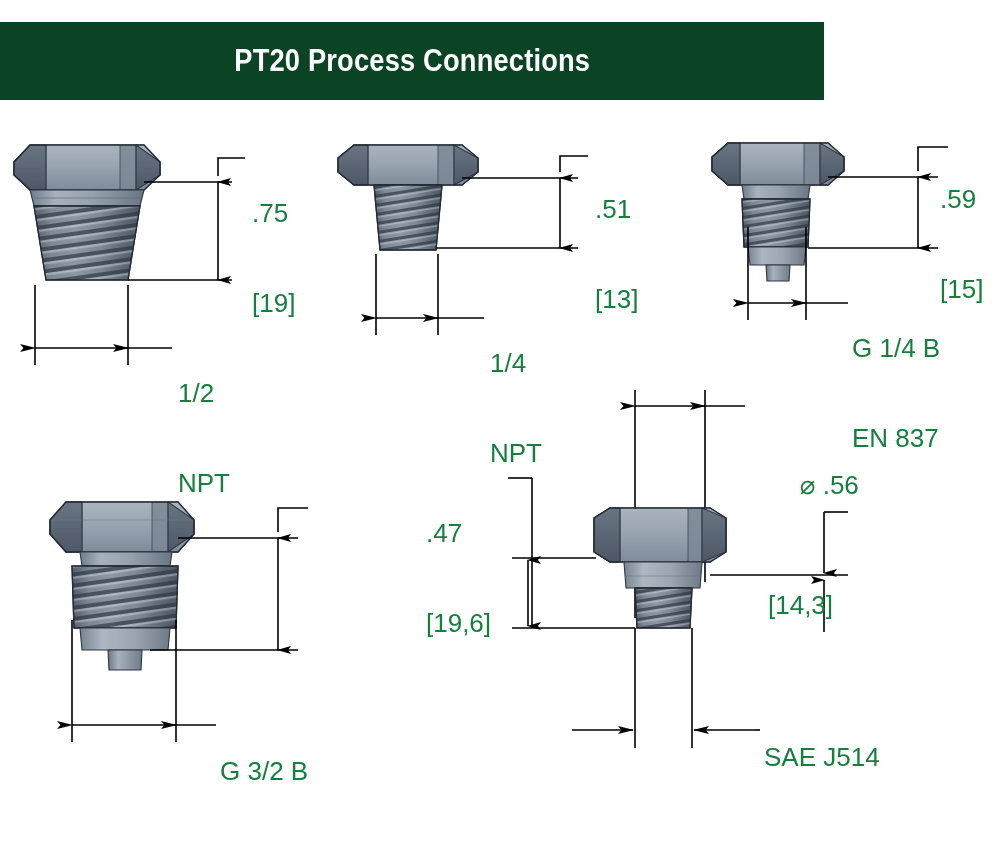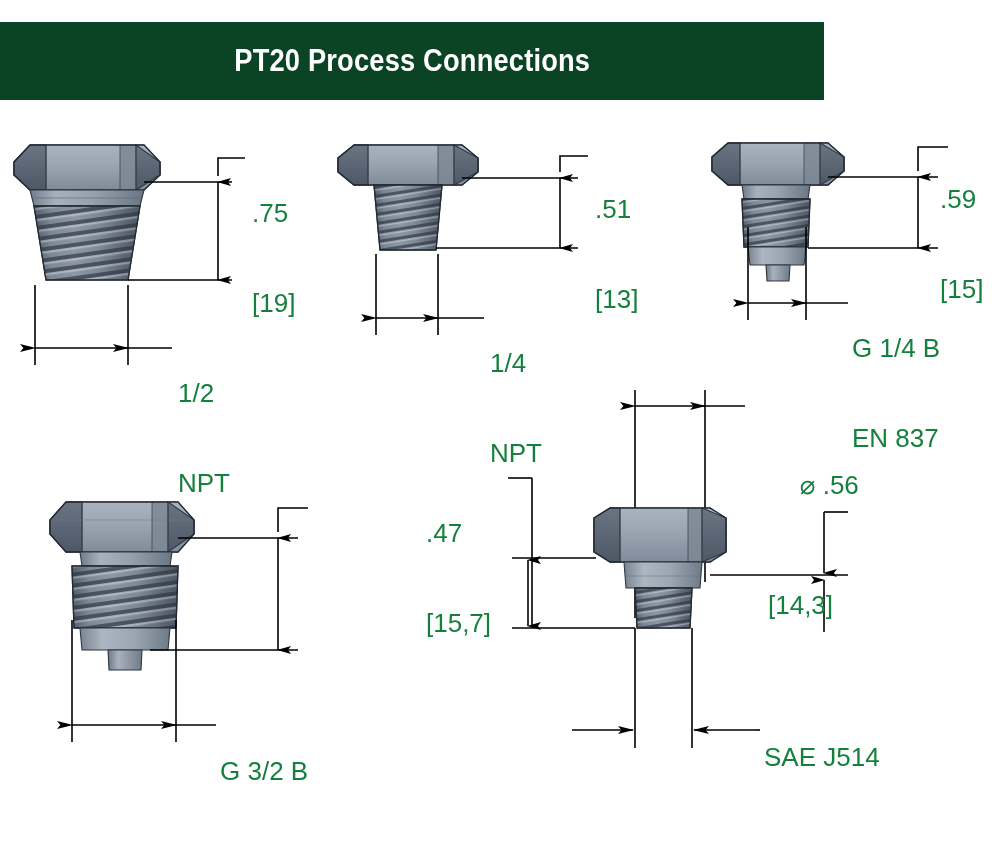--- a/index.html
+++ b/index.html
@@ -355,21 +355,21 @@
 
     <div class="dimtext two" style="left:322px;top:10px;">
       <div style="white-space:pre;">
         <span>⌀</span><span> </span><span>.56</span>
       </div>
       <div style="padding-left:26px;">[14,3]</div>
     </div>
 
     <div class="dimtext two" style="left:6px;top:88px;">
       <div>.47</div>
-      <div>[15,7]</div>
+      <div>[19,6]</div>
     </div>
 
 
     <div class="dimtext" style="left:344px;top:310px;line-height:31px;">
       <div>SAE J514</div>
       
     </div>
   </div>
 
 </div>

